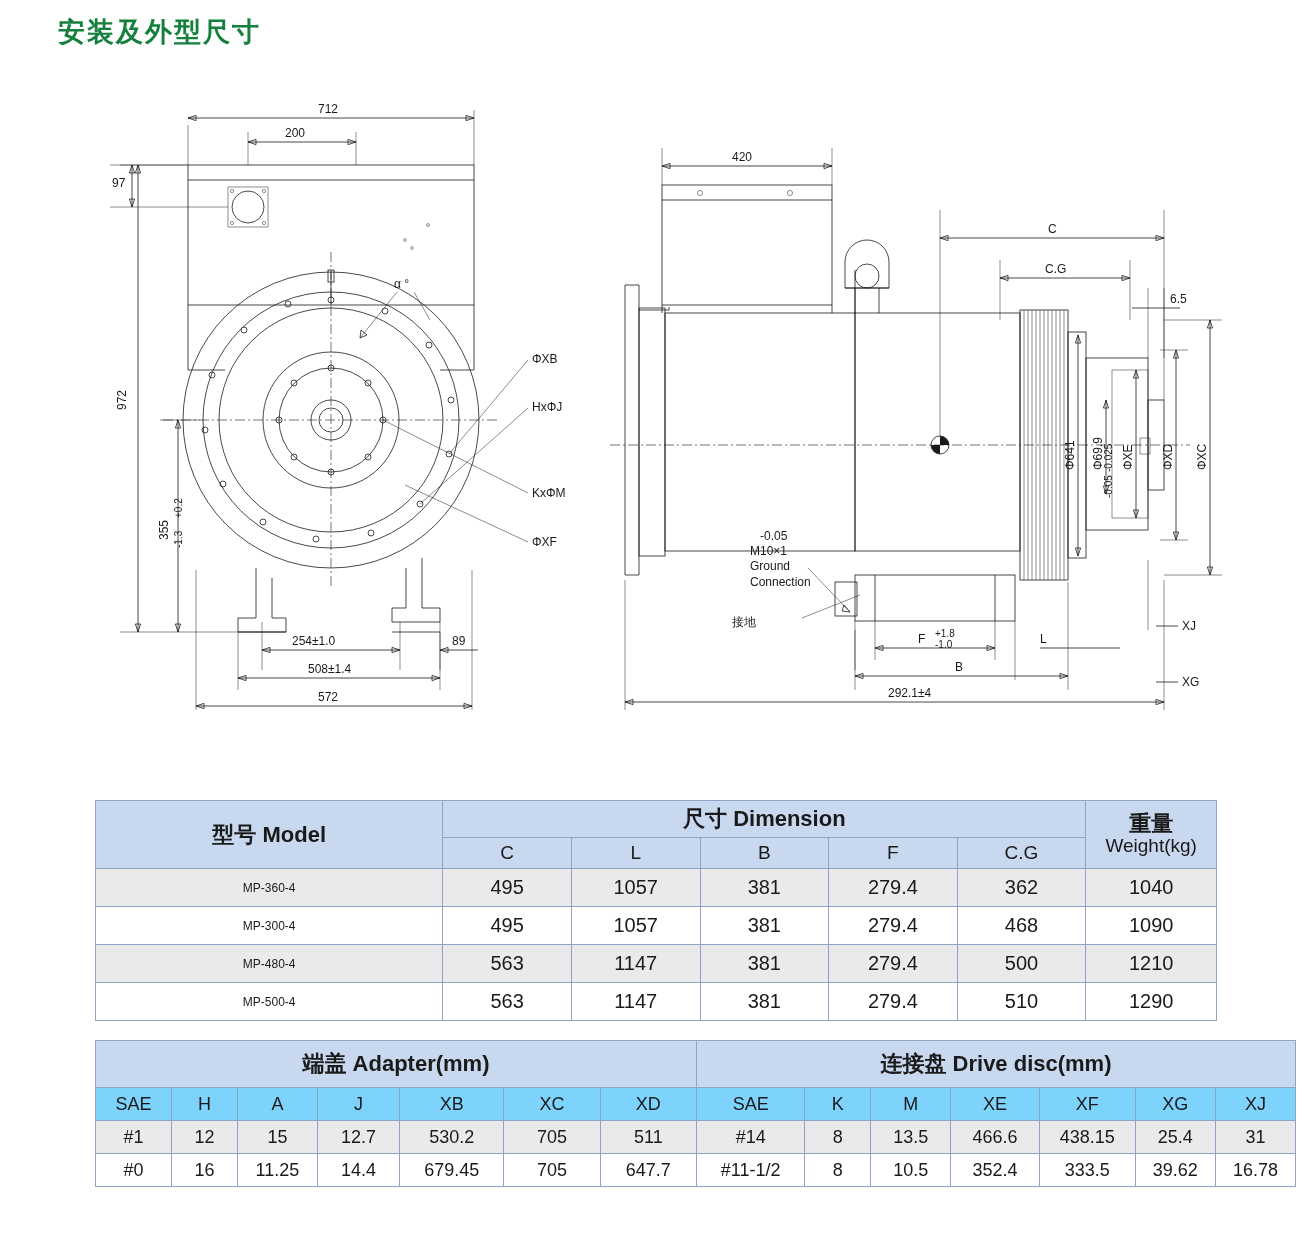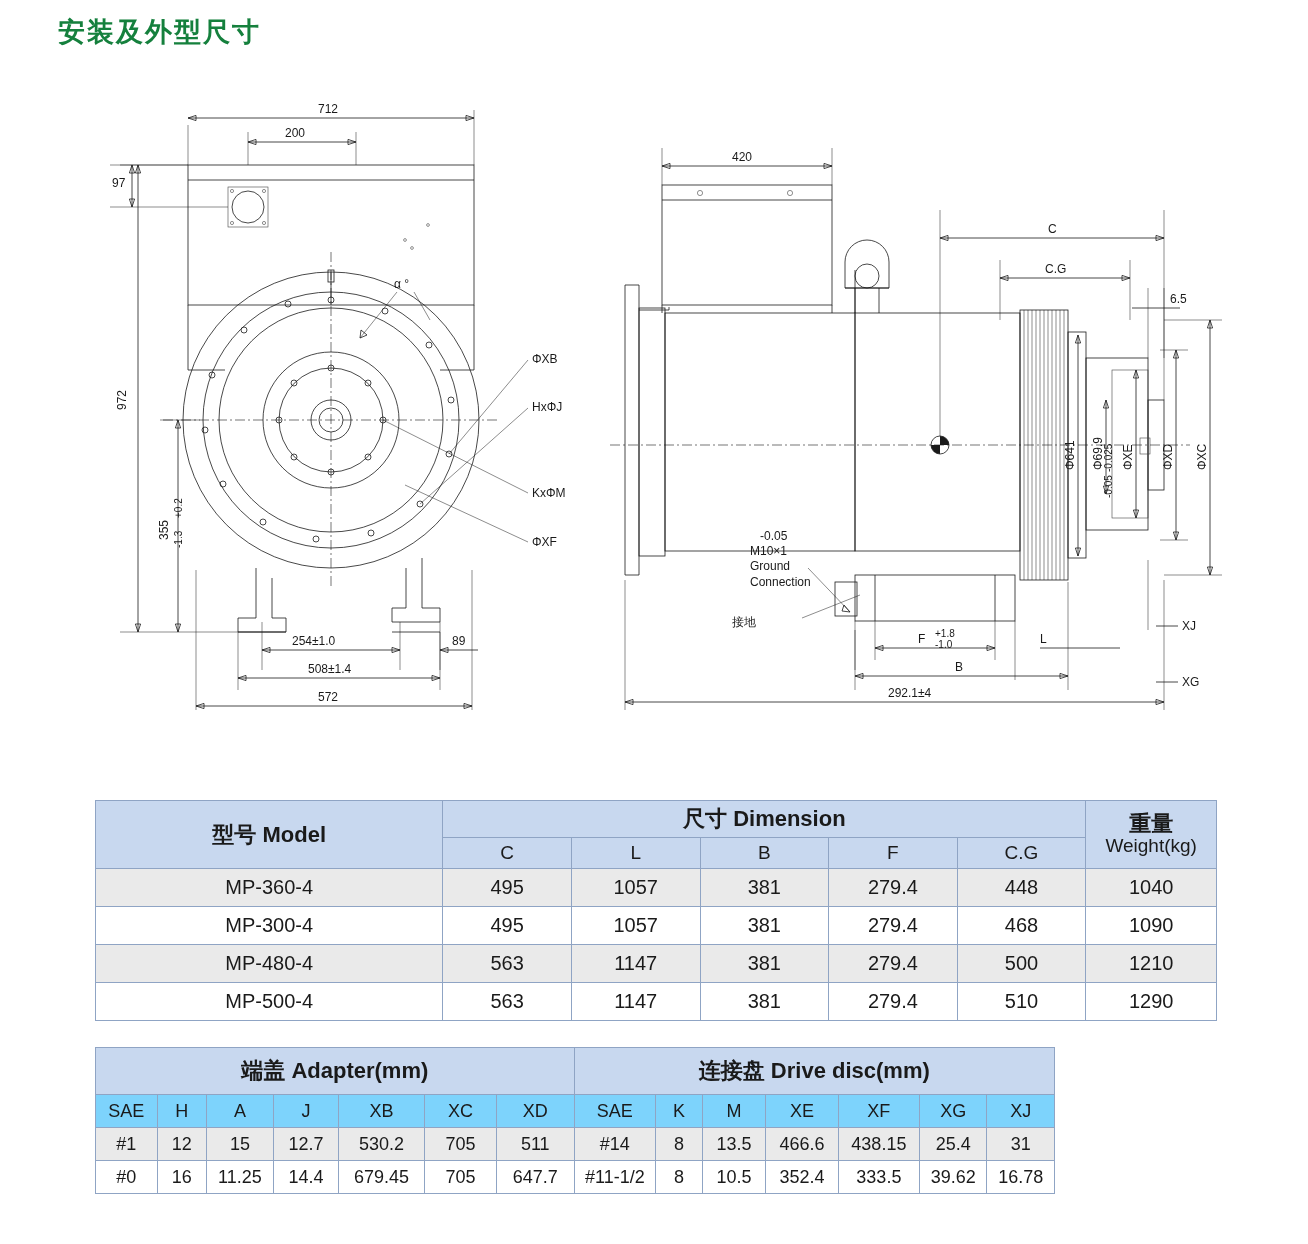--- a/index.html
+++ b/index.html
@@ -42,30 +42,30 @@
   #model-table .hdr{
     background:#c8d8ef;
     font-size:22px;
     font-weight:bold;
     height:34px;
   }
   #model-table .hdr.sub{
     font-size:19px;font-weight:normal;height:28px;
   }
   #model-table .modelcell{
-    font-size:20px;
+    font-size:12px;
     height:35px;
   }
   #model-table tbody tr:nth-child(odd){background:#eaeaea;}
   #model-table tbody tr:nth-child(even){background:#ffffff;}
   #model-table td.val{font-size:20px;margin-top:7px;}
 
   
   #adapter-table{
-    left:95px;top:1040px;width:960px;margin-top:7px;
+    left:95px;top:1040px;width:1201px;
   }
   #adapter-table .grouphdr{
     background:#c8d8ef;
     font-size:22px;font-weight:bold;height:44px;
   }
   #adapter-table .colhdr{
     background:#7dd3fc;font-size:18px;height:30px;
   }
   #adapter-table td{
     font-size:18px;height:30px;
@@ -413,21 +413,21 @@
       <th class="hdr sub" style="width:124px">C.G</th>
     </tr>
   </thead>
   <tbody>
     <tr>
       <td class="modelcell">MP-360-4</td>
       <td class="val">495</td>
       <td class="val">1057</td>
       <td class="val">381</td>
       <td class="val">279.4</td>
-      <td class="val">448</td>
+      <td class="val">362</td>
       <td class="val">1040</td>
     </tr>
     <tr>
       <td class="modelcell">MP-300-4</td>
       <td class="val">495</td>
       <td class="val">1057</td>
       <td class="val">381</td>
       <td class="val">279.4</td>
       <td class="val">468</td>
       <td class="val">1090</td>

